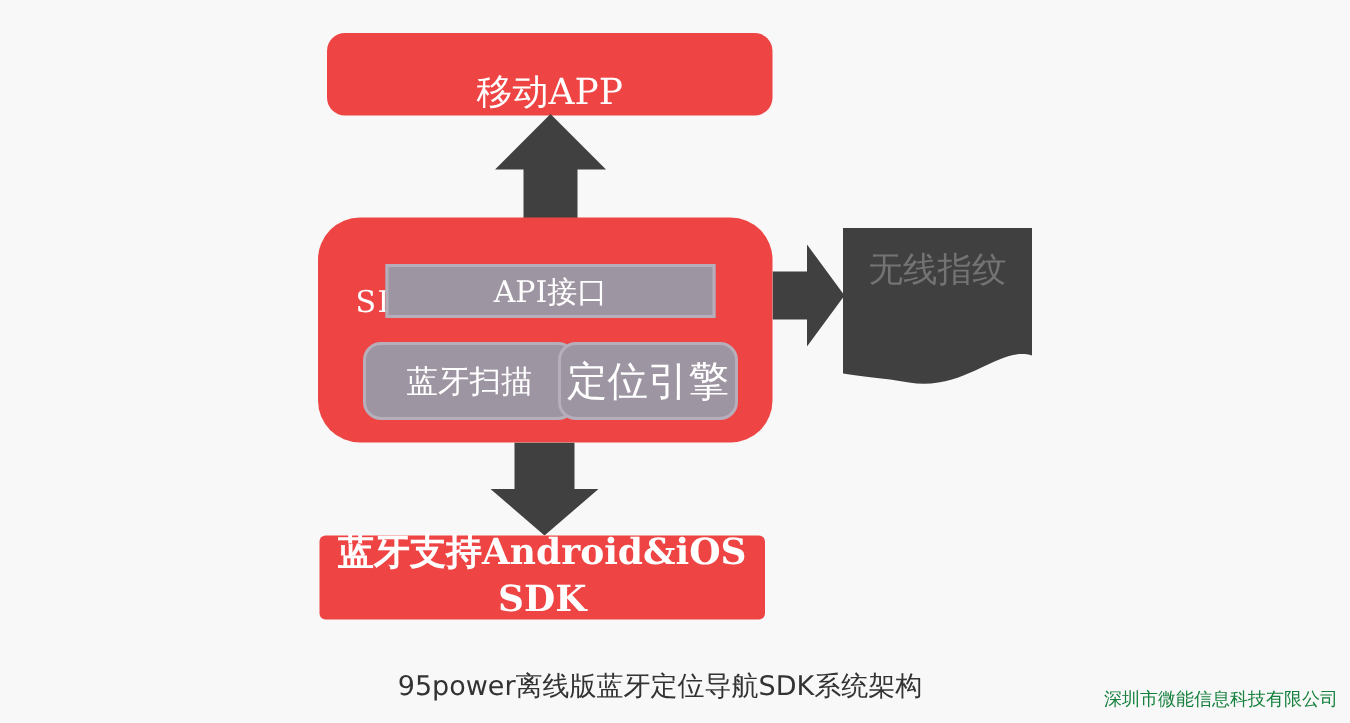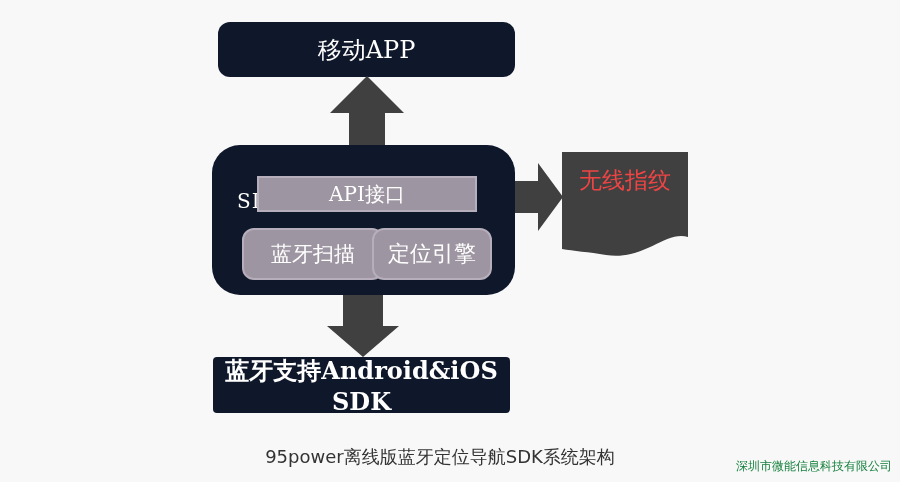--- a/index.html
+++ b/index.html
@@ -10,24 +10,24 @@
   .stage {
     position: relative;
     width: 900px;
     height: 482px;
     background: #f8f8f8;
     overflow: hidden;
     font-family: "DejaVu Serif", "Liberation Serif", serif;
   }
   .dark-box {
     position: absolute;
-    background: #0f172a;
+    background: #ef4444;
     color: #ffffff;
     display: flex;
-    align-items: center;
+    align-items: flex-end;
     justify-content: center;
     text-align: center;
   }
   .app-box {
     left: 218px; top: 22px; width: 297px; height: 55px;
     border-radius: 12px;
     font-size: 24px;
   }
   .sdk-box {
     left: 212px; top: 145px; width: 303px; height: 150px;
@@ -58,21 +58,21 @@
     font-size: 20px;
   }
   .bt-box {
     left: 30px; top: 83px; width: 142px; height: 52px;
     border-radius: 12px;
     font-size: 21px;
   }
   .engine-box {
     left: 160px; top: 83px; width: 120px; height: 52px;
     border-radius: 12px;
-    font-size: 22px;
+    font-size: 27px;
   }
   .bottom-box {
     left: 213px; top: 357px; width: 297px; height: 56px;
     border-radius: 4px;
     font-size: 24px;
     font-weight: bold;
   }
   .arrow {
     position: absolute;
     display: block;
@@ -85,21 +85,21 @@
     left: 562px; top: 152px; width: 126px; height: 106px;
   }
   .doc-svg {
     position: absolute;
     left: 0; top: 0; width: 100%; height: 100%;
   }
   .doc-text {
     position: absolute;
     left: 0; top: 13px; width: 100%;
     text-align: center;
-    color: #ef4444;
+    color: #737373;
     font-size: 23px;
     line-height: 31px;
   }
   .doc-line { display: block; }
   .caption {
     position: absolute;
     left: 0; top: 445px; width: 880px;
     text-align: center;
     font-family: "DejaVu Sans", "Liberation Sans", sans-serif;
     font-size: 18px;

